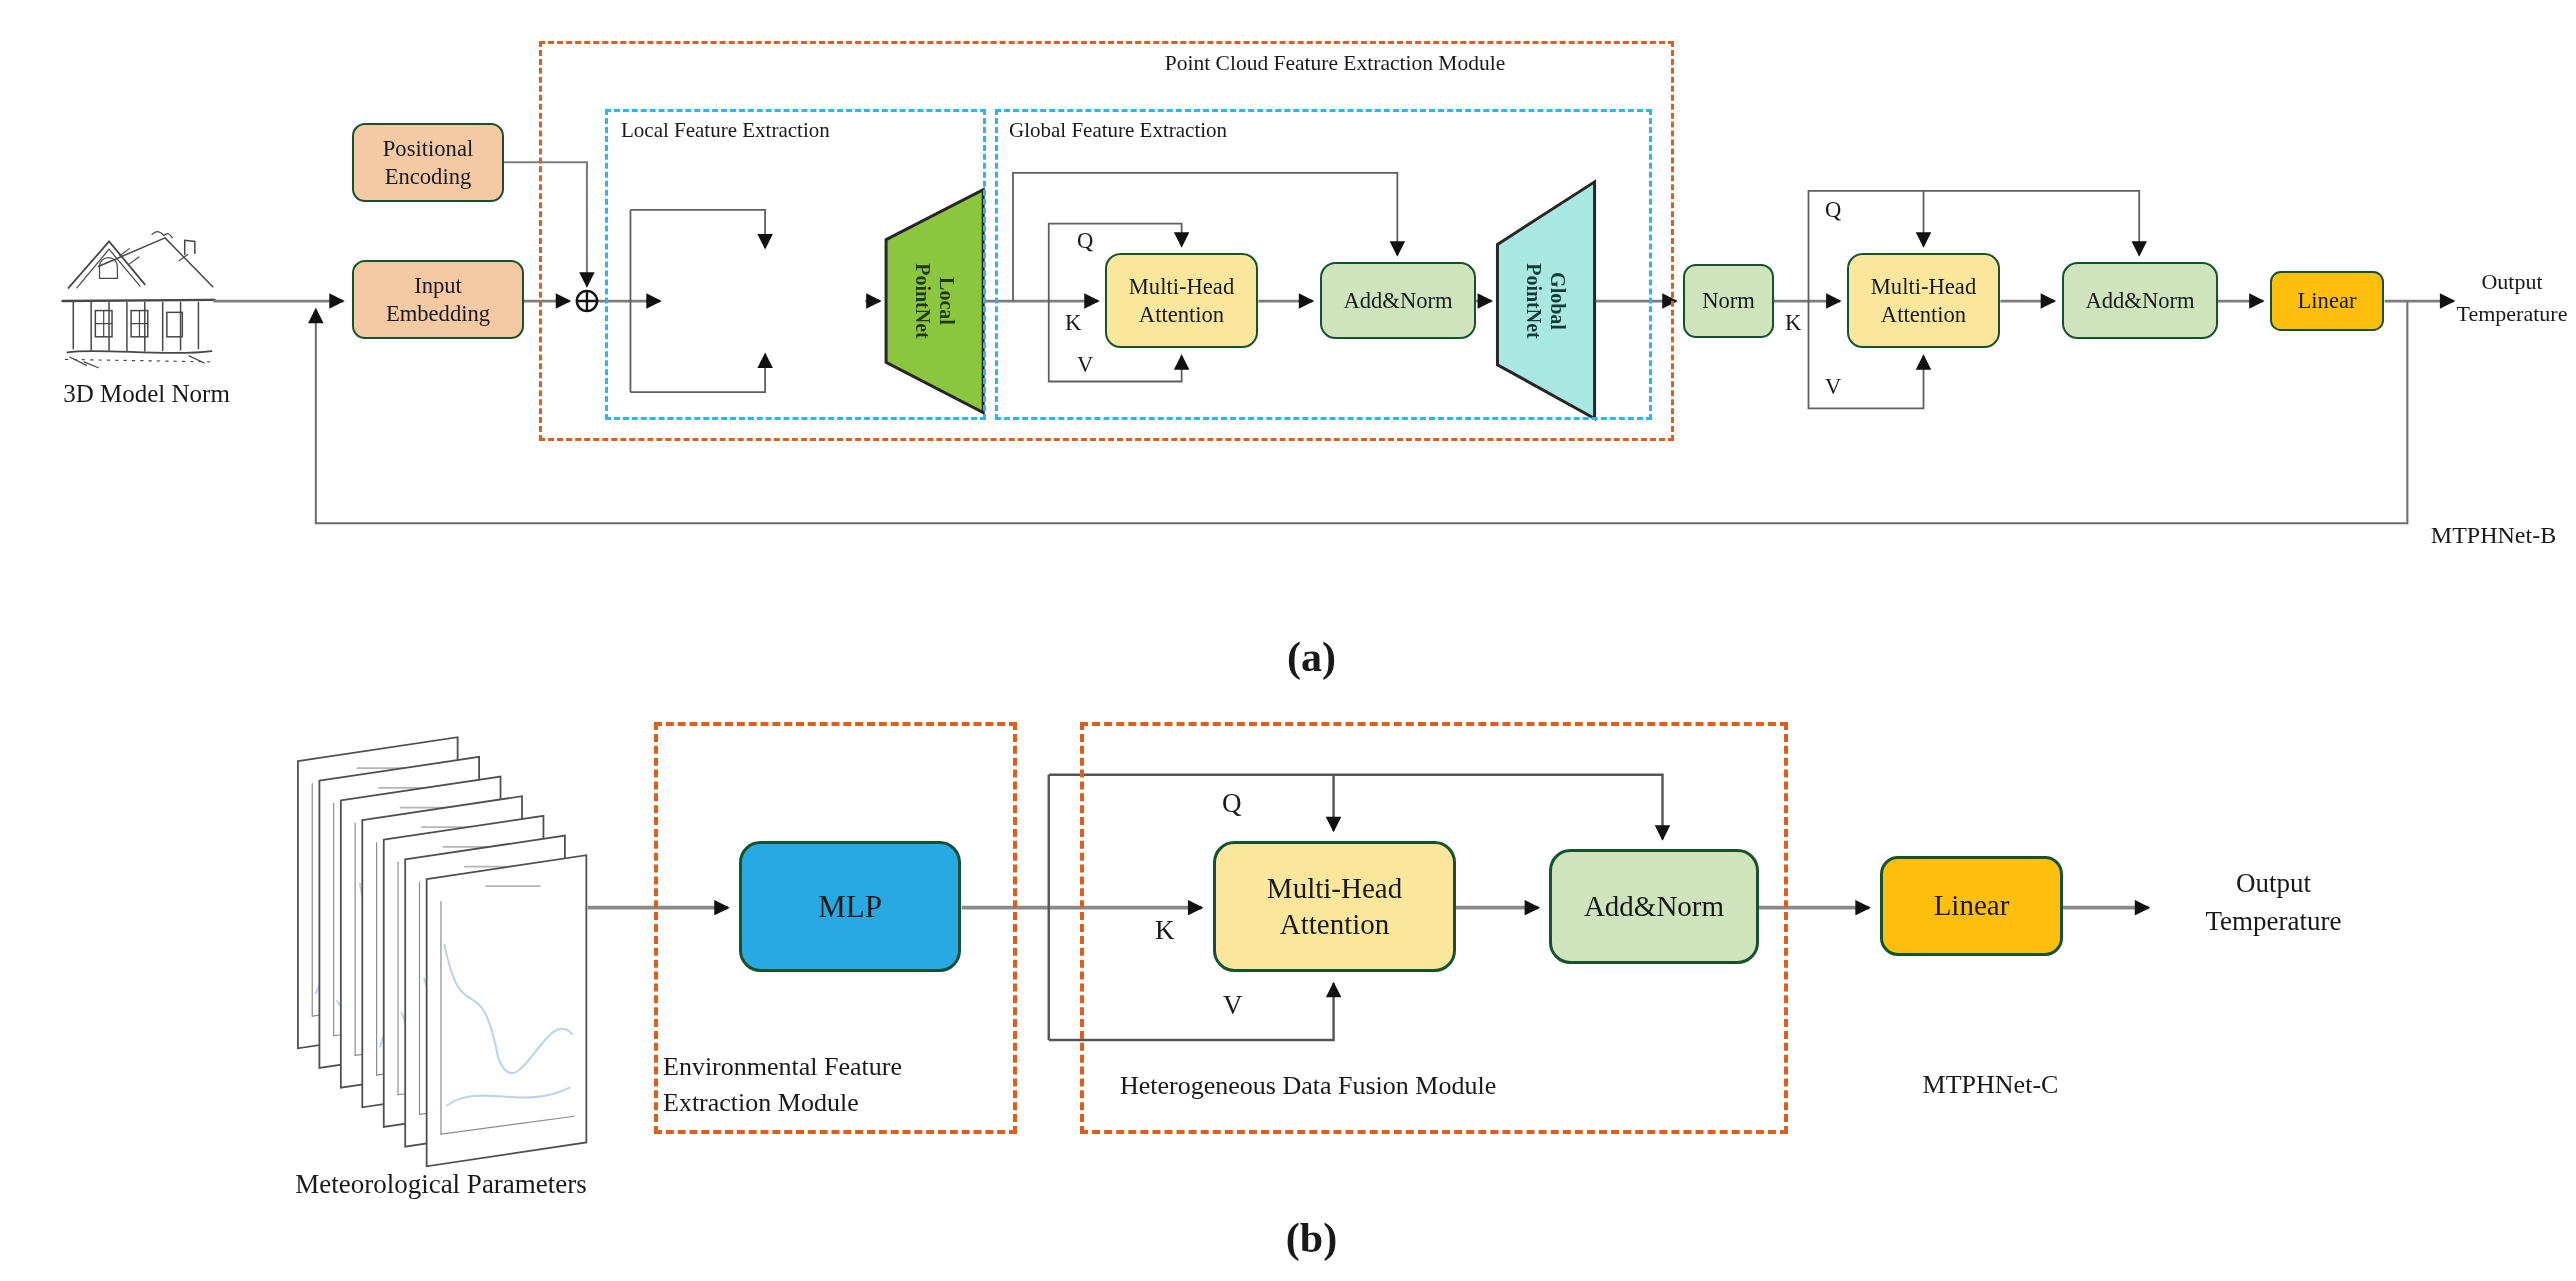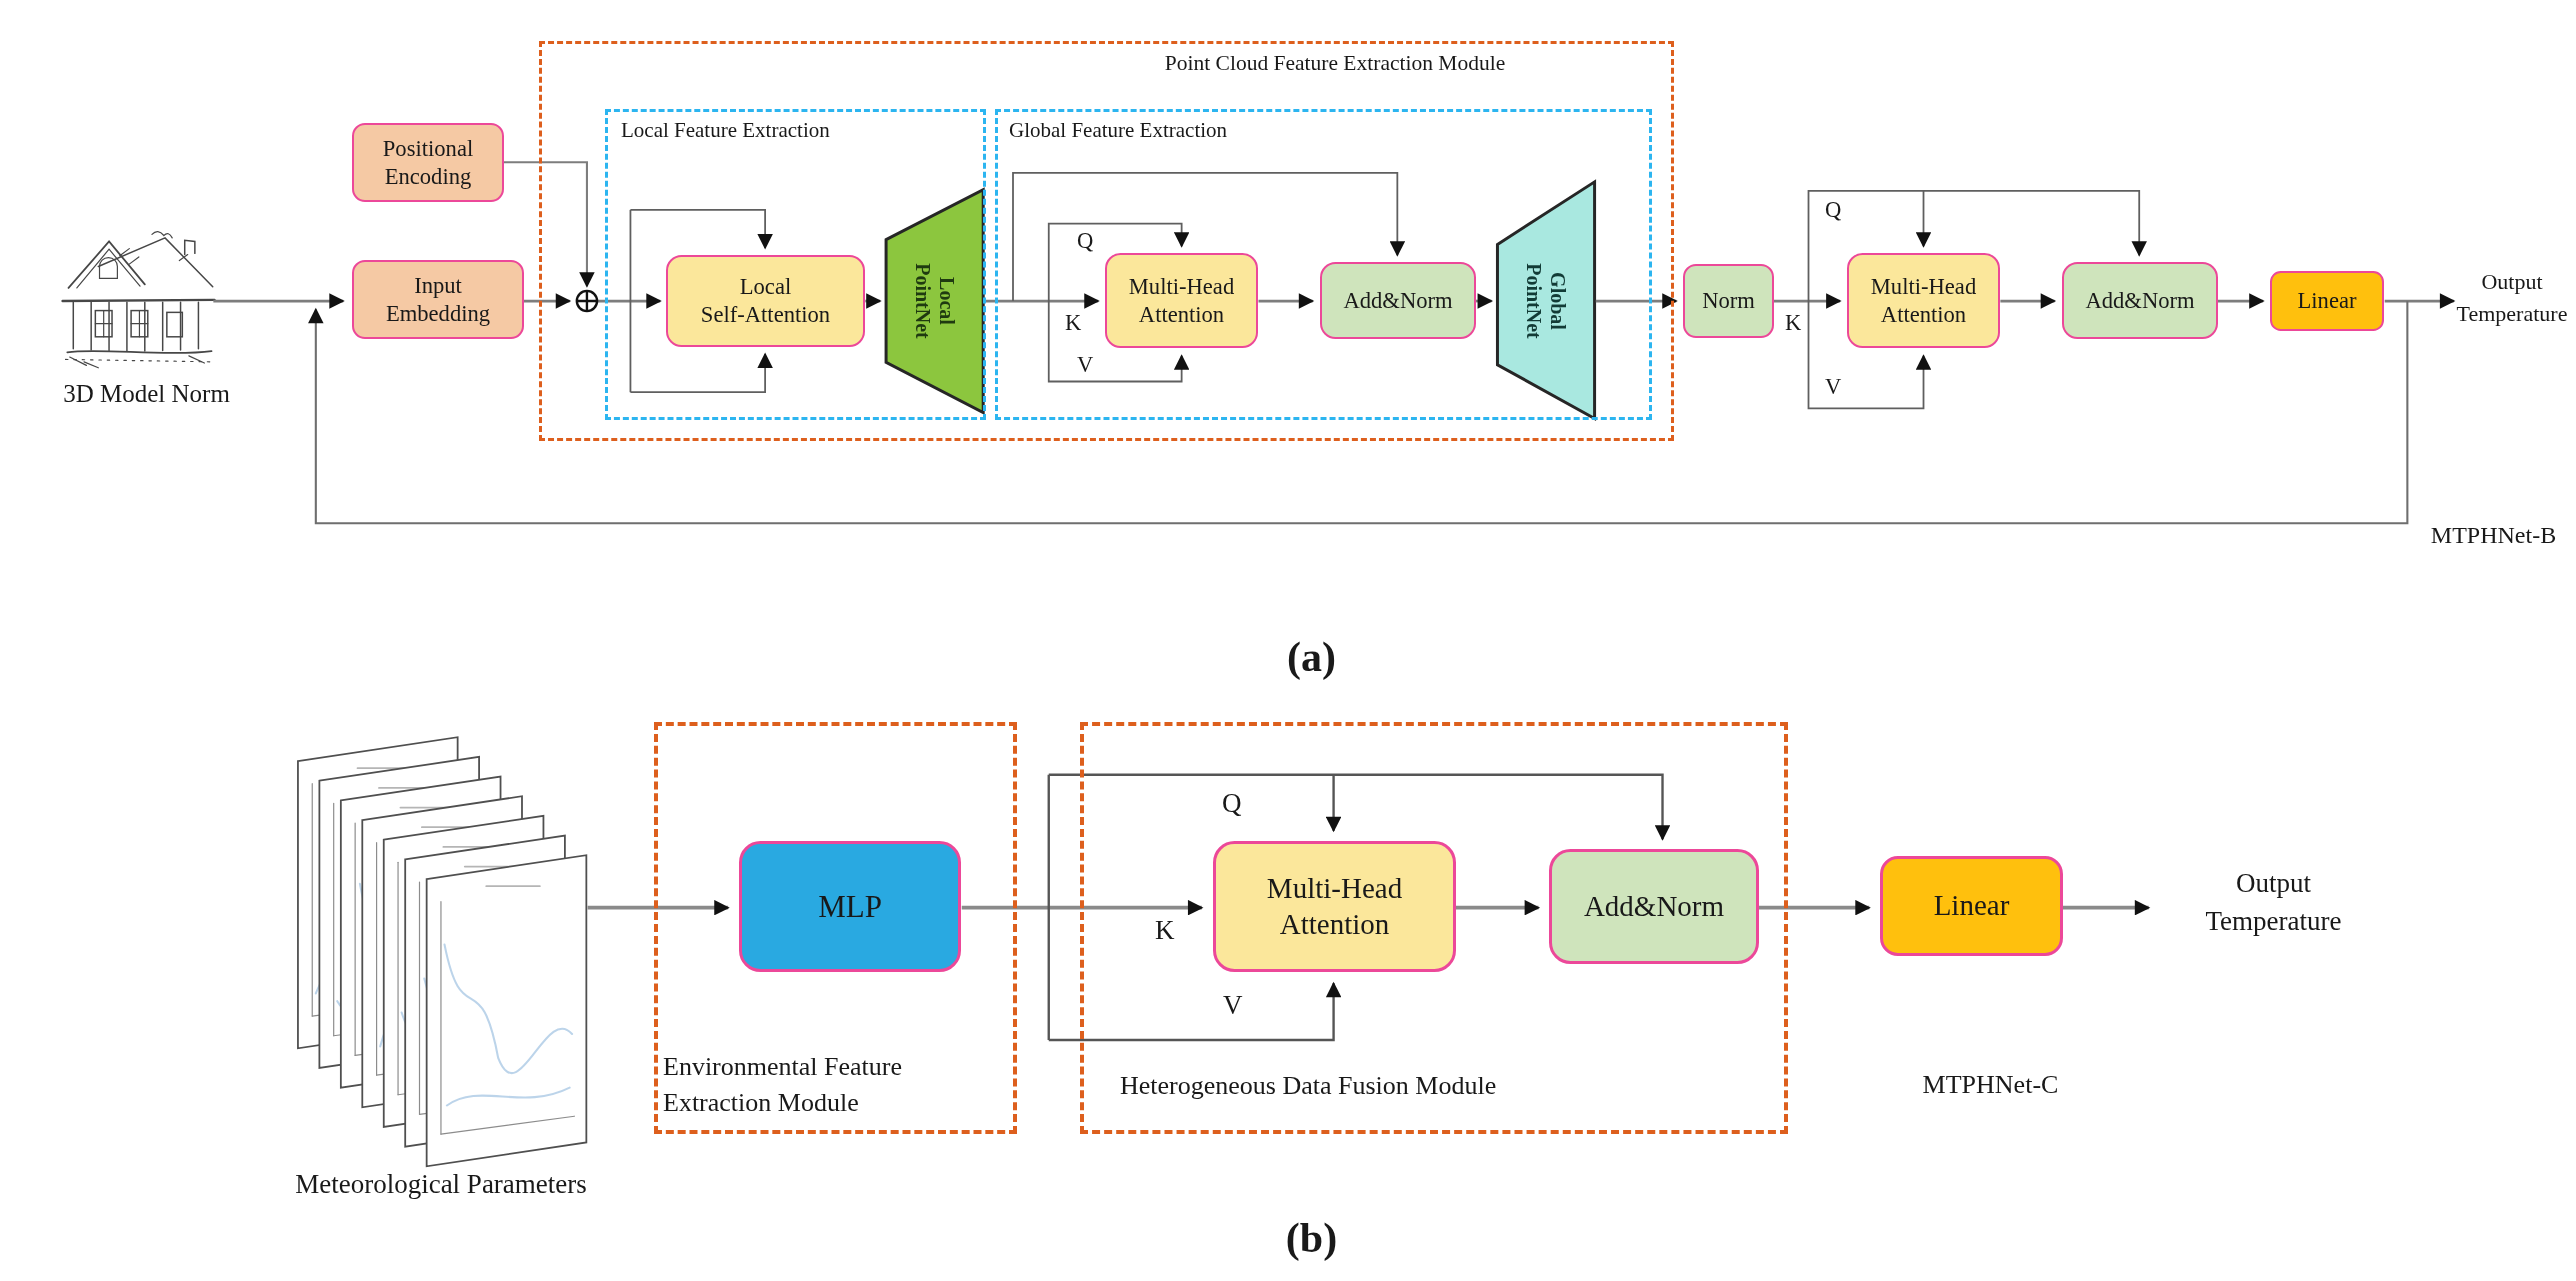--- a/index.html
+++ b/index.html
@@ -3,21 +3,21 @@
 <meta charset="utf-8">
 <style>
   html,body{margin:0;padding:0;background:#ffffff;}
   #canvas{position:relative;width:2576px;height:1282px;background:#ffffff;overflow:hidden;
           font-family:"Liberation Serif","DejaVu Serif",serif;color:#191919;}
   svg.layer{position:absolute;left:0;top:0;width:2576px;height:1282px;}
   .region{position:absolute;box-sizing:border-box;background:transparent;}
   .region.orange{border:3.6px dashed #DD5F1D;}
   .region.blue{border:3.6px dashed #2CB5F0;}
   .region.orange.thick{border-width:4.8px;}
-  .box{position:absolute;box-sizing:border-box;border:3px solid #ec4899;display:flex;align-items:center;
+  .box{position:absolute;box-sizing:border-box;border:3px solid #14532d;display:flex;align-items:center;
        justify-content:center;text-align:center;white-space:pre-line;line-height:1.22;}
   .box.t{border-width:2.4px;font-size:22.6px;}
   .box.b{border-width:3.6px;font-size:29px;}
   .lbl{position:absolute;white-space:pre-line;}
   .center{text-align:center;}
   .rot{position:absolute;display:flex;align-items:center;justify-content:center;text-align:center;
        transform:rotate(90deg);white-space:pre-line;font-size:20px;line-height:1.2;font-weight:bold;color:#1f3a10;}
   .cap{font-weight:bold;font-size:42px;}
   .port{font-size:22.6px;}
   .portb{font-size:27px;}
@@ -160,22 +160,20 @@
   <div class="region orange" style="left:539px;top:41px;width:1135px;height:400px;"></div>
   <div class="region blue" style="left:605px;top:109px;width:381px;height:311px;"></div>
   <div class="region blue" style="left:995px;top:109px;width:657px;height:311px;"></div>
   <div class="region orange thick" style="left:654px;top:722px;width:363px;height:412px;"></div>
   <div class="region orange thick" style="left:1080px;top:722px;width:708px;height:412px;"></div>
 
   <div class="box t" style="left:352px;top:123px;width:152px;height:79px;border-radius:13px;background:#F5C9A4;">Positional
 Encoding</div>
   <div class="box t" style="left:352px;top:260px;width:172px;height:79px;border-radius:13px;background:#F5C9A4;">Input
 Embedding</div>
-  <div class="box t" style="left:666px;top:255px;width:199px;height:92px;border-radius:15.5px;background:#FBE79B;">Local
-Self-Attention</div>
   <div class="box t" style="left:1105px;top:253px;width:153px;height:95px;border-radius:15.5px;background:#FBE79B;">Multi-Head
 Attention</div>
   <div class="box t" style="left:1320px;top:262px;width:156px;height:77px;border-radius:15.5px;background:#CFE4BC;">Add&amp;Norm</div>
   <div class="box t" style="left:1683px;top:264px;width:91px;height:74px;border-radius:13px;background:#CFE4BC;">Norm</div>
   <div class="box t" style="left:1847px;top:253px;width:153px;height:95px;border-radius:15.5px;background:#FBE79B;">Multi-Head
 Attention</div>
   <div class="box t" style="left:2062px;top:262px;width:156px;height:77px;border-radius:15.5px;background:#CFE4BC;">Add&amp;Norm</div>
   <div class="box t" style="left:2270px;top:271px;width:114px;height:60px;border-radius:10.7px;background:#FFC00D;">Linear</div>
 
   <div class="rot" style="left:845px;top:265px;width:179px;height:72px;">Local

